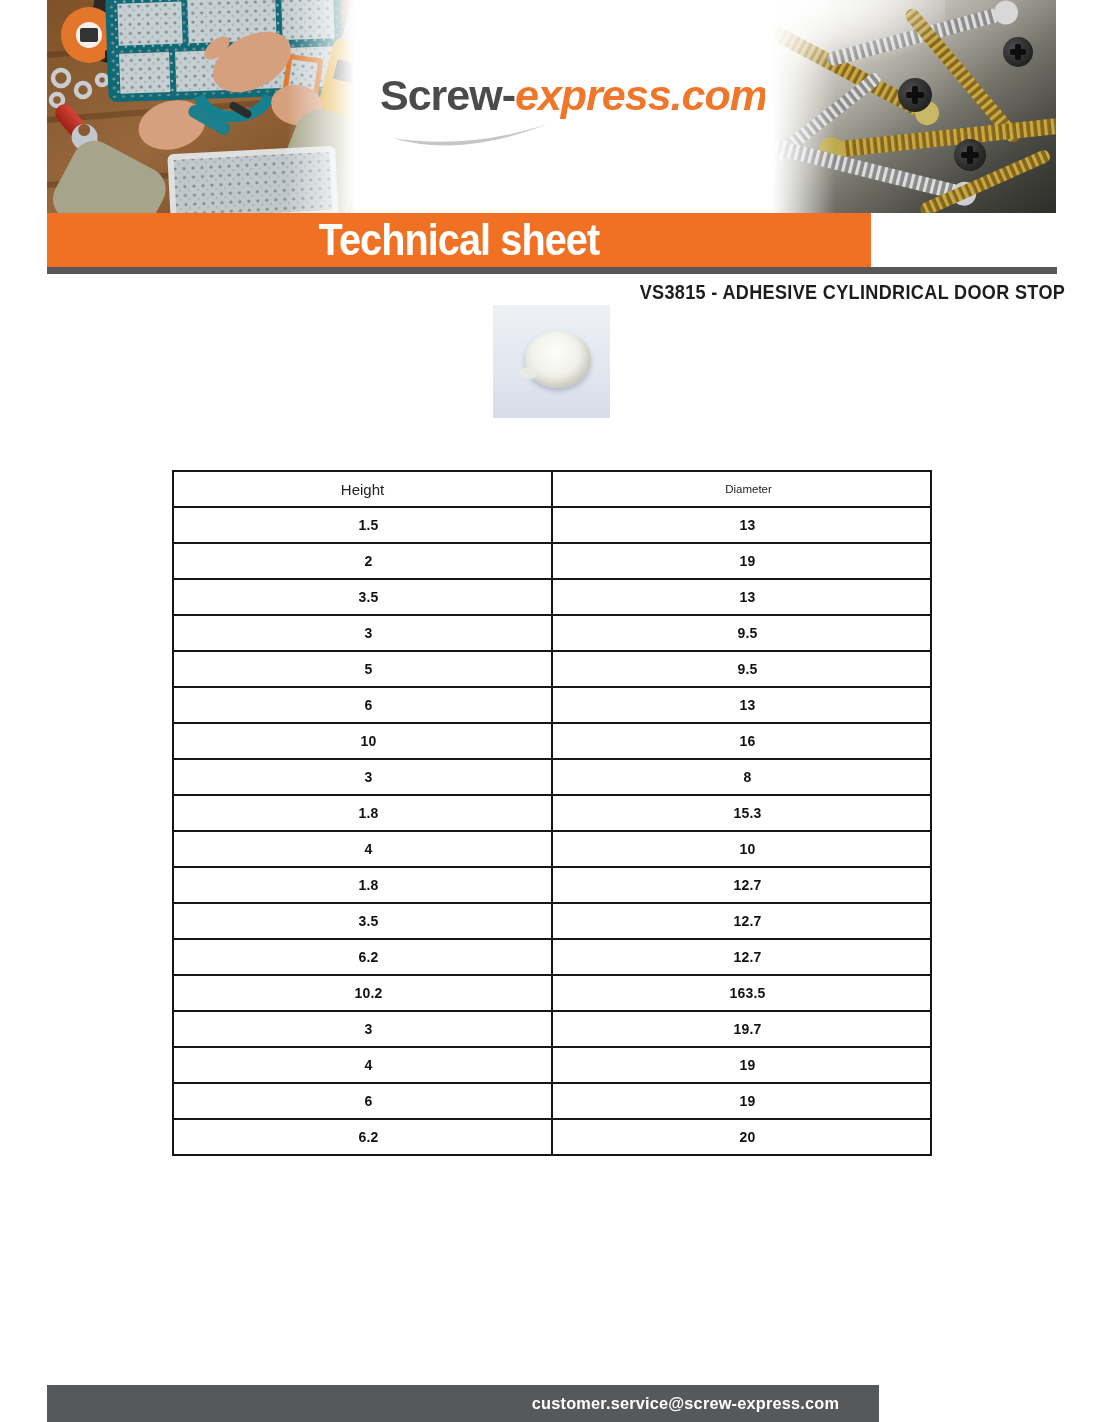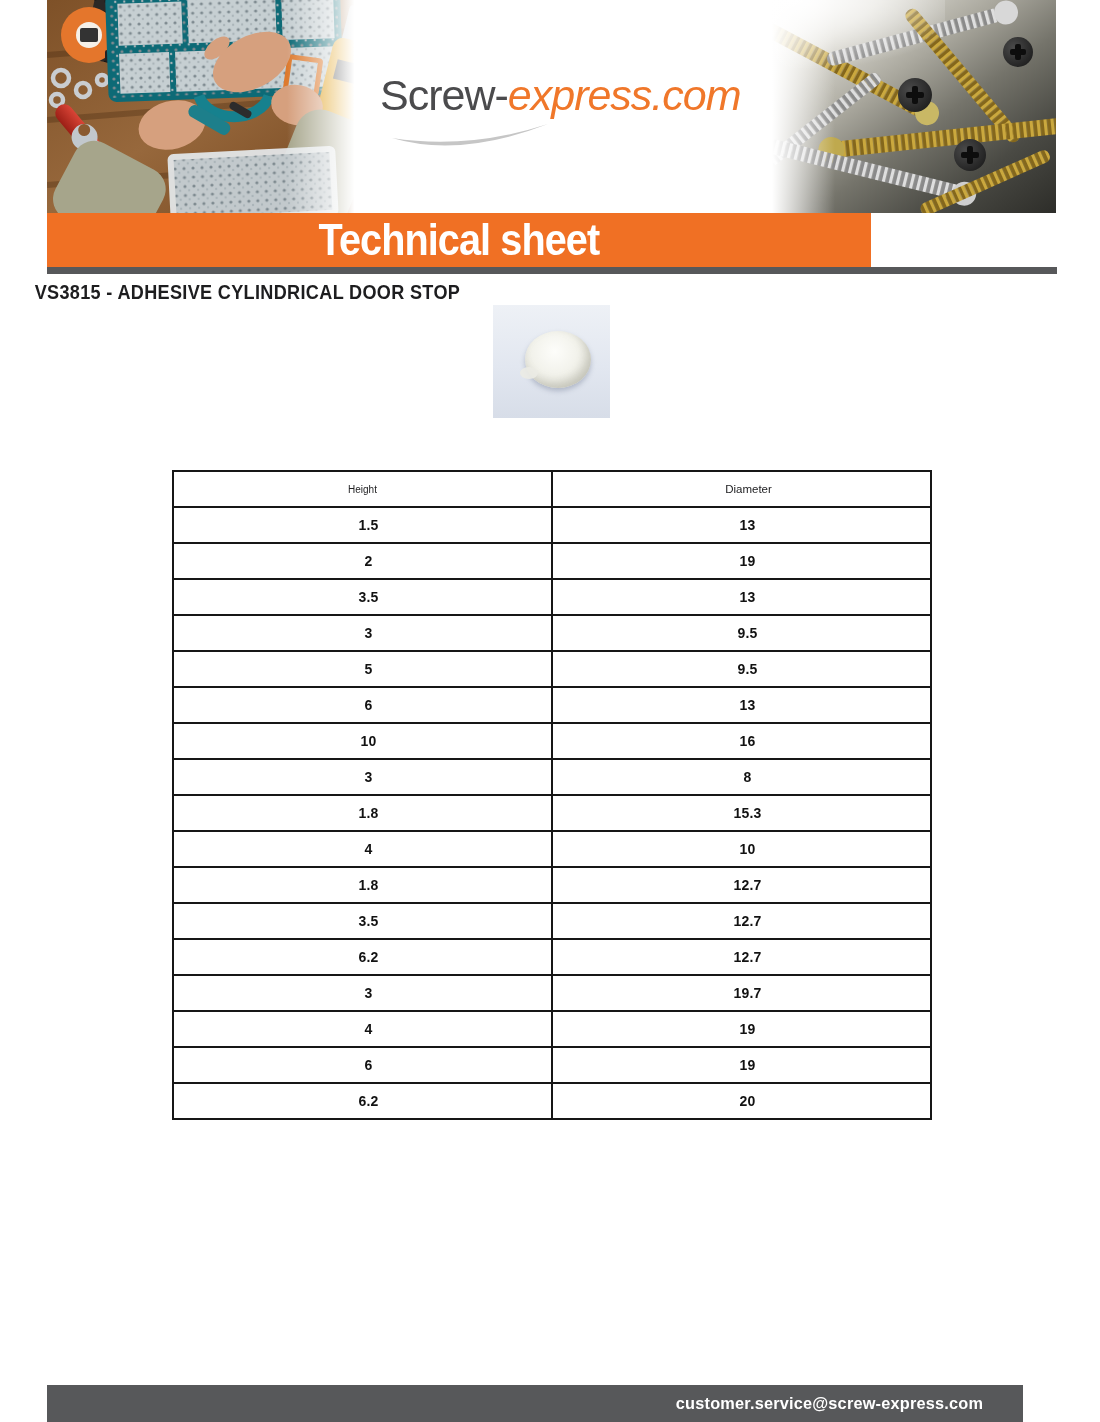--- a/index.html
+++ b/index.html
@@ -6,55 +6,55 @@
   body{width:1100px;height:1422px;position:relative;font-family:"Liberation Sans",sans-serif;}
   .page{position:absolute;left:0;top:0;width:1100px;height:1422px;background:#fff;overflow:hidden;}
 
   
   .photo-left{position:absolute;left:47px;top:0;width:315px;height:213px;}
   .photo-right{position:absolute;left:765px;top:0;width:291px;height:213px;}
   .photo-left svg,.photo-right svg{display:block;}
 
   
   .logo{position:absolute;left:380px;top:74px;width:380px;height:100px;}
-  .logo-text{font-size:43px;line-height:43px;font-weight:normal;letter-spacing:-1px;white-space:nowrap;}
+  .logo-text{font-size:43px;line-height:43px;font-weight:bold;letter-spacing:-1px;white-space:nowrap;}
   .logo-gray{color:#4b4b4d;}
   .logo-orange{color:#f0772a;font-style:italic;}
   .swoosh{position:absolute;left:10px;top:48px;}
 
   
   .banner{position:absolute;left:47px;top:213px;width:824px;height:54px;background:#F07024;
           display:flex;align-items:center;justify-content:center;}
   .banner-title{color:#ffffff;font-weight:bold;font-size:44px;line-height:1;display:inline-block;
           transform:scaleX(.9);letter-spacing:-1px;}
   .banner-strip{position:absolute;left:47px;top:267px;width:1010px;height:7px;background:#57585A;}
 
   
-  .product-title{position:absolute;left:0;top:277px;width:1100px;margin:0;text-align:left;}
+  .product-title{position:absolute;left:0;top:277px;width:1100px;margin:0;text-align:right;}
   .product-title span{display:inline-block;font-size:21px;font-weight:bold;color:#1d1d1f;
           letter-spacing:.4px;transform:scaleX(.86);transform-origin:center;white-space:nowrap;}
 
   
   .product-image{position:absolute;left:493px;top:305px;width:117px;height:113px;
           background:linear-gradient(180deg,#eef1f6 0%,#e2e7f0 55%,#d7dde8 100%);}
   .dome{position:absolute;left:32px;top:26px;width:66px;height:57px;border-radius:50%;
           background:radial-gradient(circle at 45% 36%,#fdfdfa 0%,#f2f2eb 45%,#e2e2d9 72%,#cbccc2 100%);
           box-shadow:0 3px 5px rgba(110,120,145,.4), inset -4px -5px 8px rgba(150,150,135,.35);}
   .dome::after{content:"";position:absolute;left:-5px;top:36px;width:18px;height:12px;border-radius:50%;
           background:rgba(235,235,228,.9);}
 
   
   .spec-table{position:absolute;left:172px;top:470px;width:760px;border-collapse:collapse;table-layout:fixed;}
   .spec-table th,.spec-table td{border:2px solid #161616;text-align:center;height:34px;padding:0;vertical-align:middle;}
-  .spec-table th{font-weight:normal;font-size:10px;color:#222224;}
+  .spec-table th{font-weight:normal;font-size:15px;color:#222224;}
   .spec-table th.th2{font-size:11.5px;padding-left:14px;}
   .spec-table td{font-size:14px;font-weight:bold;color:#121212;letter-spacing:.2px;padding-left:12px;}
 
   
-  .footer{position:absolute;left:47px;top:1385px;width:976px;height:37px;background:#57585A;
+  .footer{position:absolute;left:47px;top:1385px;width:832px;height:37px;background:#57585A;
           display:flex;align-items:center;justify-content:flex-end;padding-right:40px;box-sizing:border-box;}
   .footer span{color:#ffffff;font-weight:bold;font-size:17px;display:inline-block;
           transform:scaleX(.96);transform-origin:right center;letter-spacing:.2px;}
 </style>
 </head>
 <body>
 
 <div class="page">
 
   <div class="photo-left">
@@ -301,20 +301,24 @@
         </tr>
         <tr>
           <td>3.5</td>
           <td>12.7</td>
         </tr>
         <tr>
           <td>6.2</td>
           <td>12.7</td>
         </tr>
         <tr>
+          <td>10.2</td>
+          <td>163.5</td>
+        </tr>
+        <tr>
           <td>3</td>
           <td>19.7</td>
         </tr>
         <tr>
           <td>4</td>
           <td>19</td>
         </tr>
         <tr>
           <td>6</td>
           <td>19</td>

